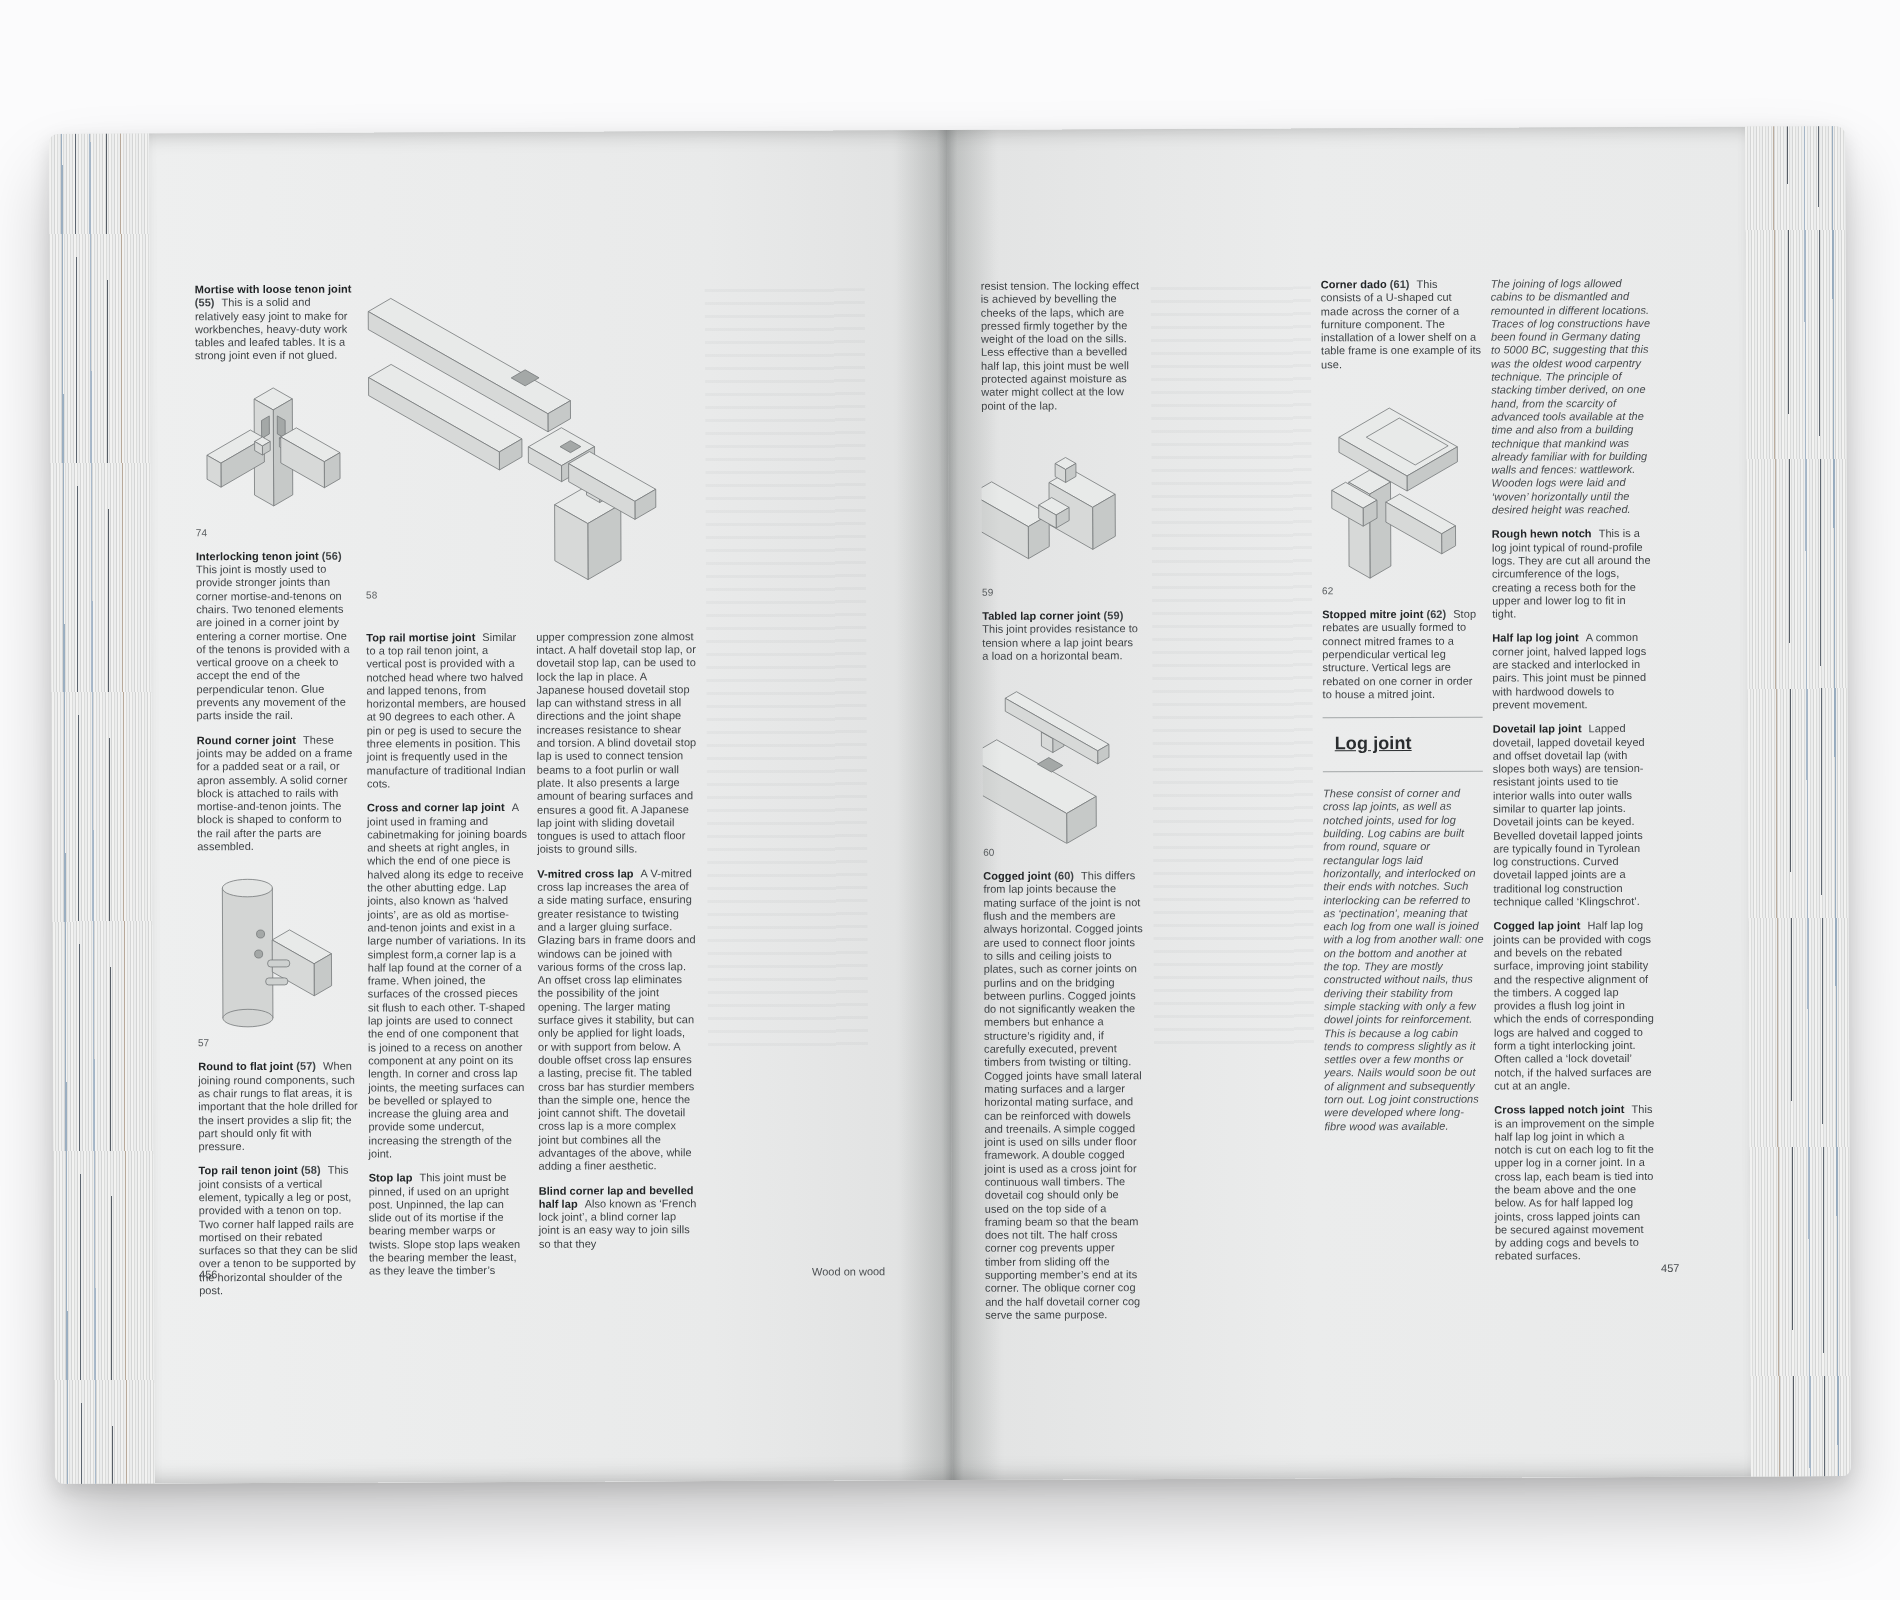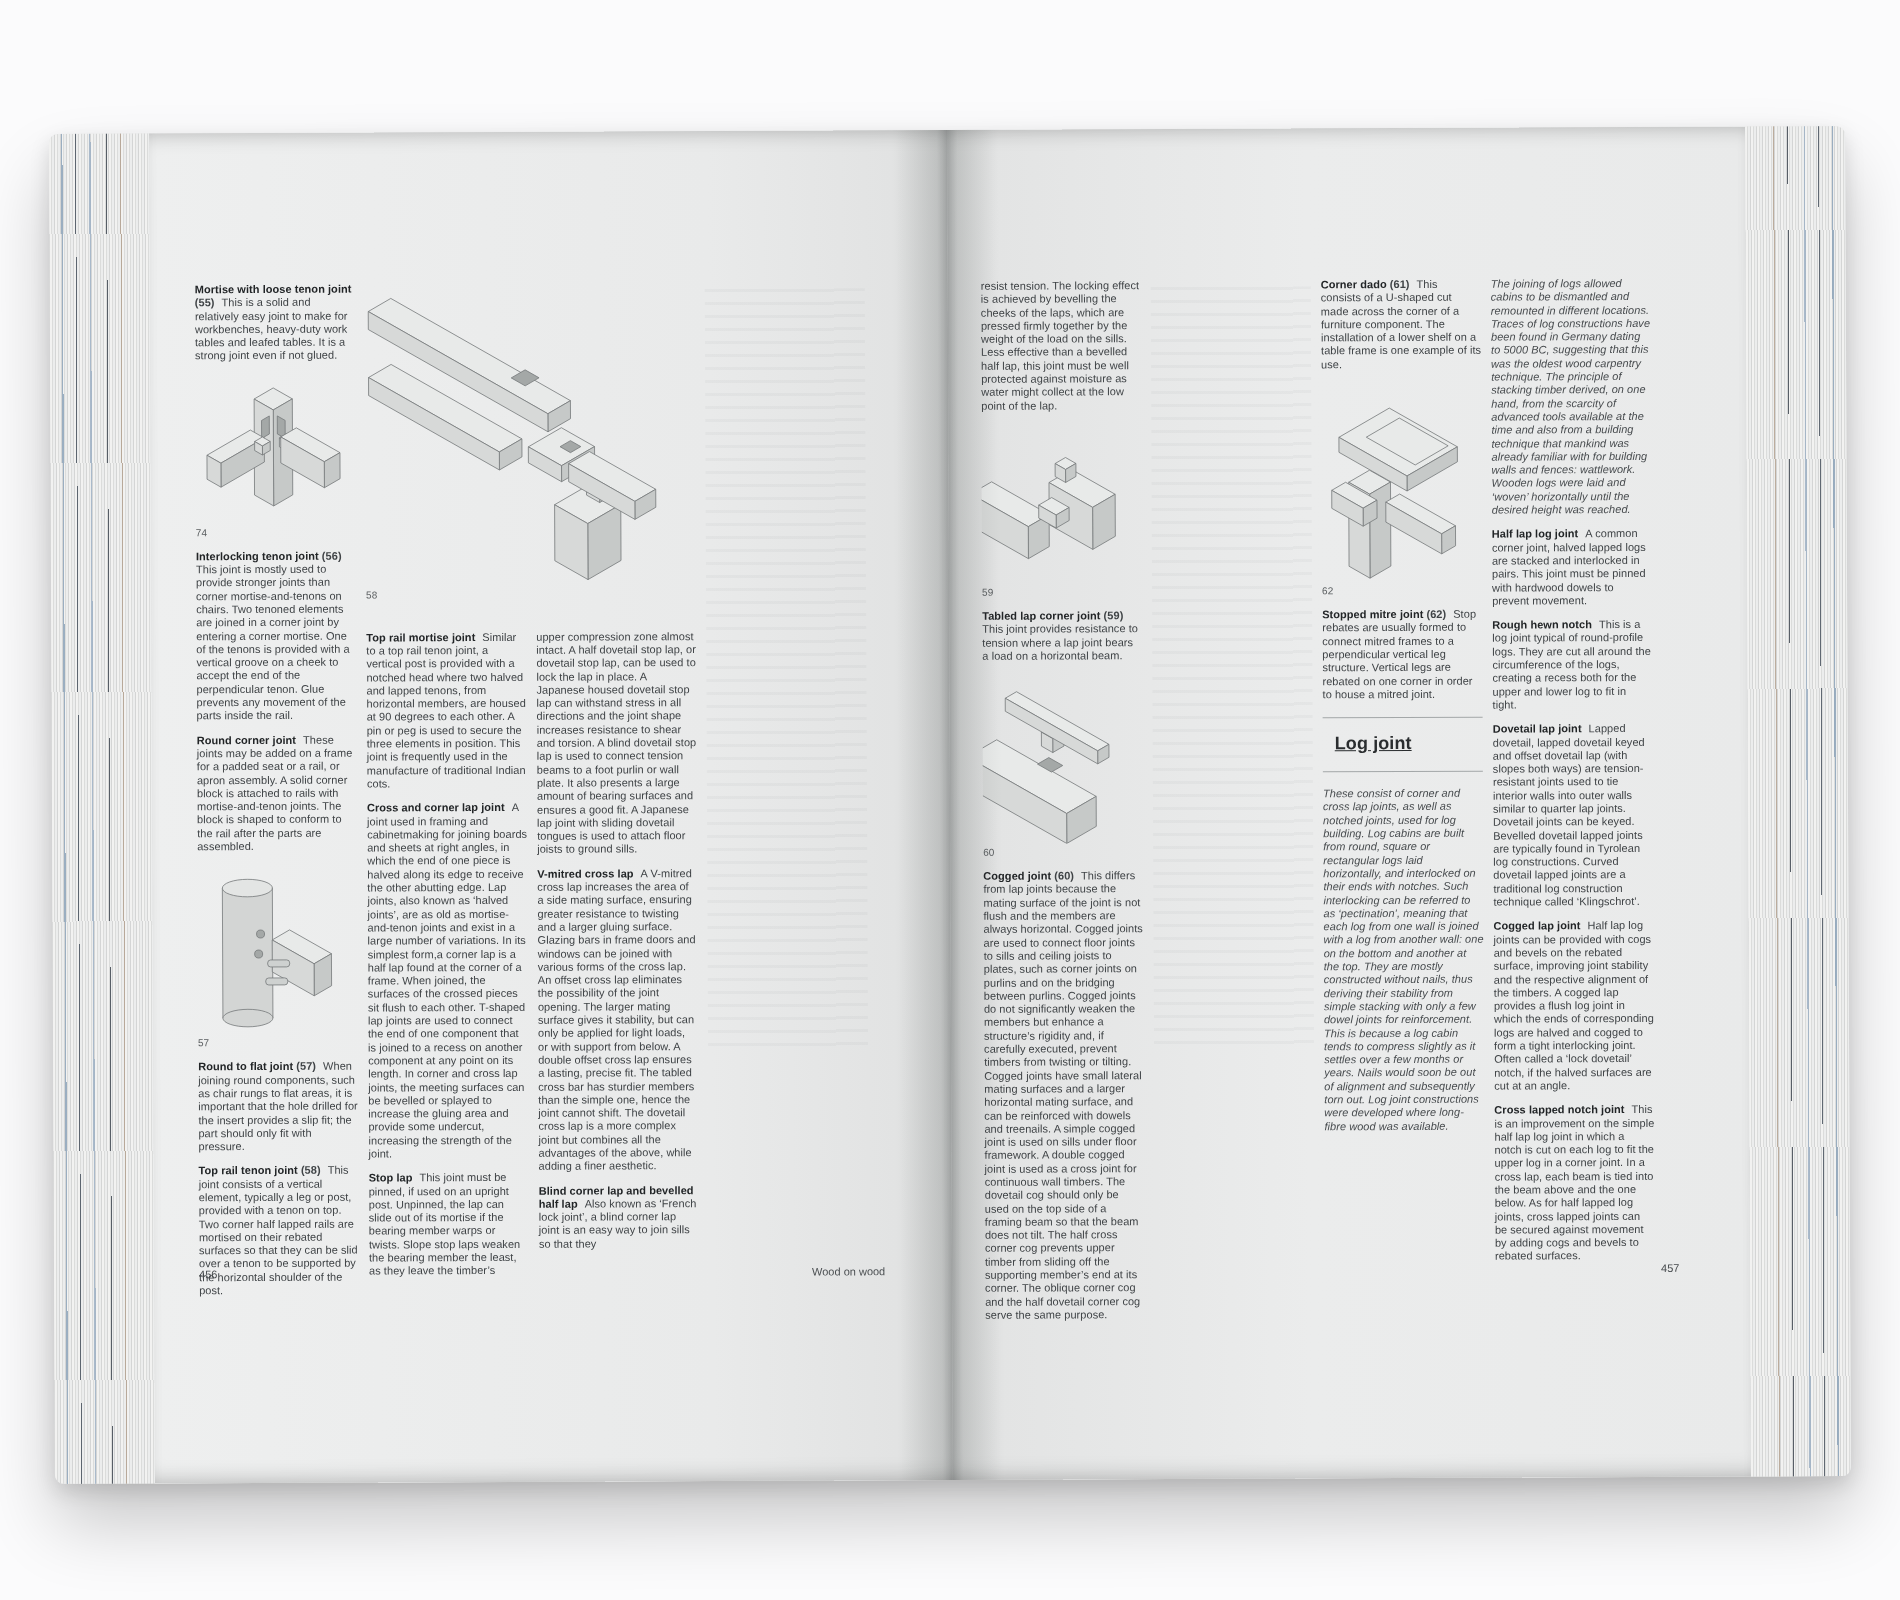--- a/index.html
+++ b/index.html
@@ -219,22 +219,22 @@
               <figcaption class="fignum">62</figcaption>
             </figure>
             <p class="para"><b>Stopped mitre joint</b> <span class="ref">(62)</span><span class="sp"></span>Stop rebates are usually formed to connect mitred frames to a perpendicular vertical leg structure. Vertical legs are rebated on one corner in order to house a mitred joint.</p>
             <div class="section-head">
               <h2>Log joint</h2>
             </div>
             <p class="para italic">These consist of corner and cross lap joints, as well as notched joints, used for log building. Log cabins are built from round, square or rectangular logs laid horizontally, and interlocked on their ends with notches. Such interlocking can be referred to as ‘pectination’, meaning that each log from one wall is joined with a log from another wall: one on the bottom and another at the top. They are mostly constructed without nails, thus deriving their stability from simple stacking with only a few dowel joints for reinforcement. This is because a log cabin tends to compress slightly as it settles over a few months or years. Nails would soon be out of alignment and subsequently torn out. Log joint constructions were developed where long-fibre wood was available.</p>
           </div>
         <div class="c3">
             <p class="para italic">The joining of logs allowed cabins to be dismantled and remounted in different locations. Traces of log constructions have been found in Germany dating to 5000 BC, suggesting that this was the oldest wood carpentry technique. The principle of stacking timber derived, on one hand, from the scarcity of advanced tools available at the time and also from a building technique that mankind was already familiar with for building walls and fences: wattlework. Wooden logs were laid and ‘woven’ horizontally until the desired height was reached.</p>
+            <p class="para"><b>Rough hewn notch</b><span class="sp"></span>This is a log joint typical of round-profile logs. They are cut all around the circumference of the logs, creating a recess both for the upper and lower log to fit in tight.</p>
             <p class="para"><b>Half lap log joint</b><span class="sp"></span>A common corner joint, halved lapped logs are stacked and interlocked in pairs. This joint must be pinned with hardwood dowels to prevent movement.</p>
-            <p class="para"><b>Rough hewn notch</b><span class="sp"></span>This is a log joint typical of round-profile logs. They are cut all around the circumference of the logs, creating a recess both for the upper and lower log to fit in tight.</p>
             <p class="para"><b>Dovetail lap joint</b><span class="sp"></span>Lapped dovetail, lapped dovetail keyed and offset dovetail lap (with slopes both ways) are tension-resistant joints used to tie interior walls into outer walls similar to quarter lap joints. Dovetail joints can be keyed. Bevelled dovetail lapped joints are typically found in Tyrolean log constructions. Curved dovetail lapped joints are a traditional log construction technique called ‘Klingschrot’.</p>
             <p class="para"><b>Cogged lap joint</b><span class="sp"></span>Half lap log joints can be provided with cogs and bevels on the rebated surface, improving joint stability and the respective alignment of the timbers. A cogged lap provides a flush log joint in which the ends of corresponding logs are halved and cogged to form a tight interlocking joint. Often called a ‘lock dovetail’ notch, if the halved surfaces are cut at an angle.</p>
             <p class="para"><b>Cross lapped notch joint</b><span class="sp"></span>This is an improvement on the simple half lap log joint in which a notch is cut on each log to fit the upper log in a corner joint. In a cross lap, each beam is tied into the beam above and the one below. As for half lapped log joints, cross lapped joints can be secured against movement by adding cogs and bevels to rebated surfaces.</p>
           </div>
       </div>
     </div>
     <div class="pfoot">
       <span class="pnum">457</span>
     </div>
     <div class="vignette"></div>

